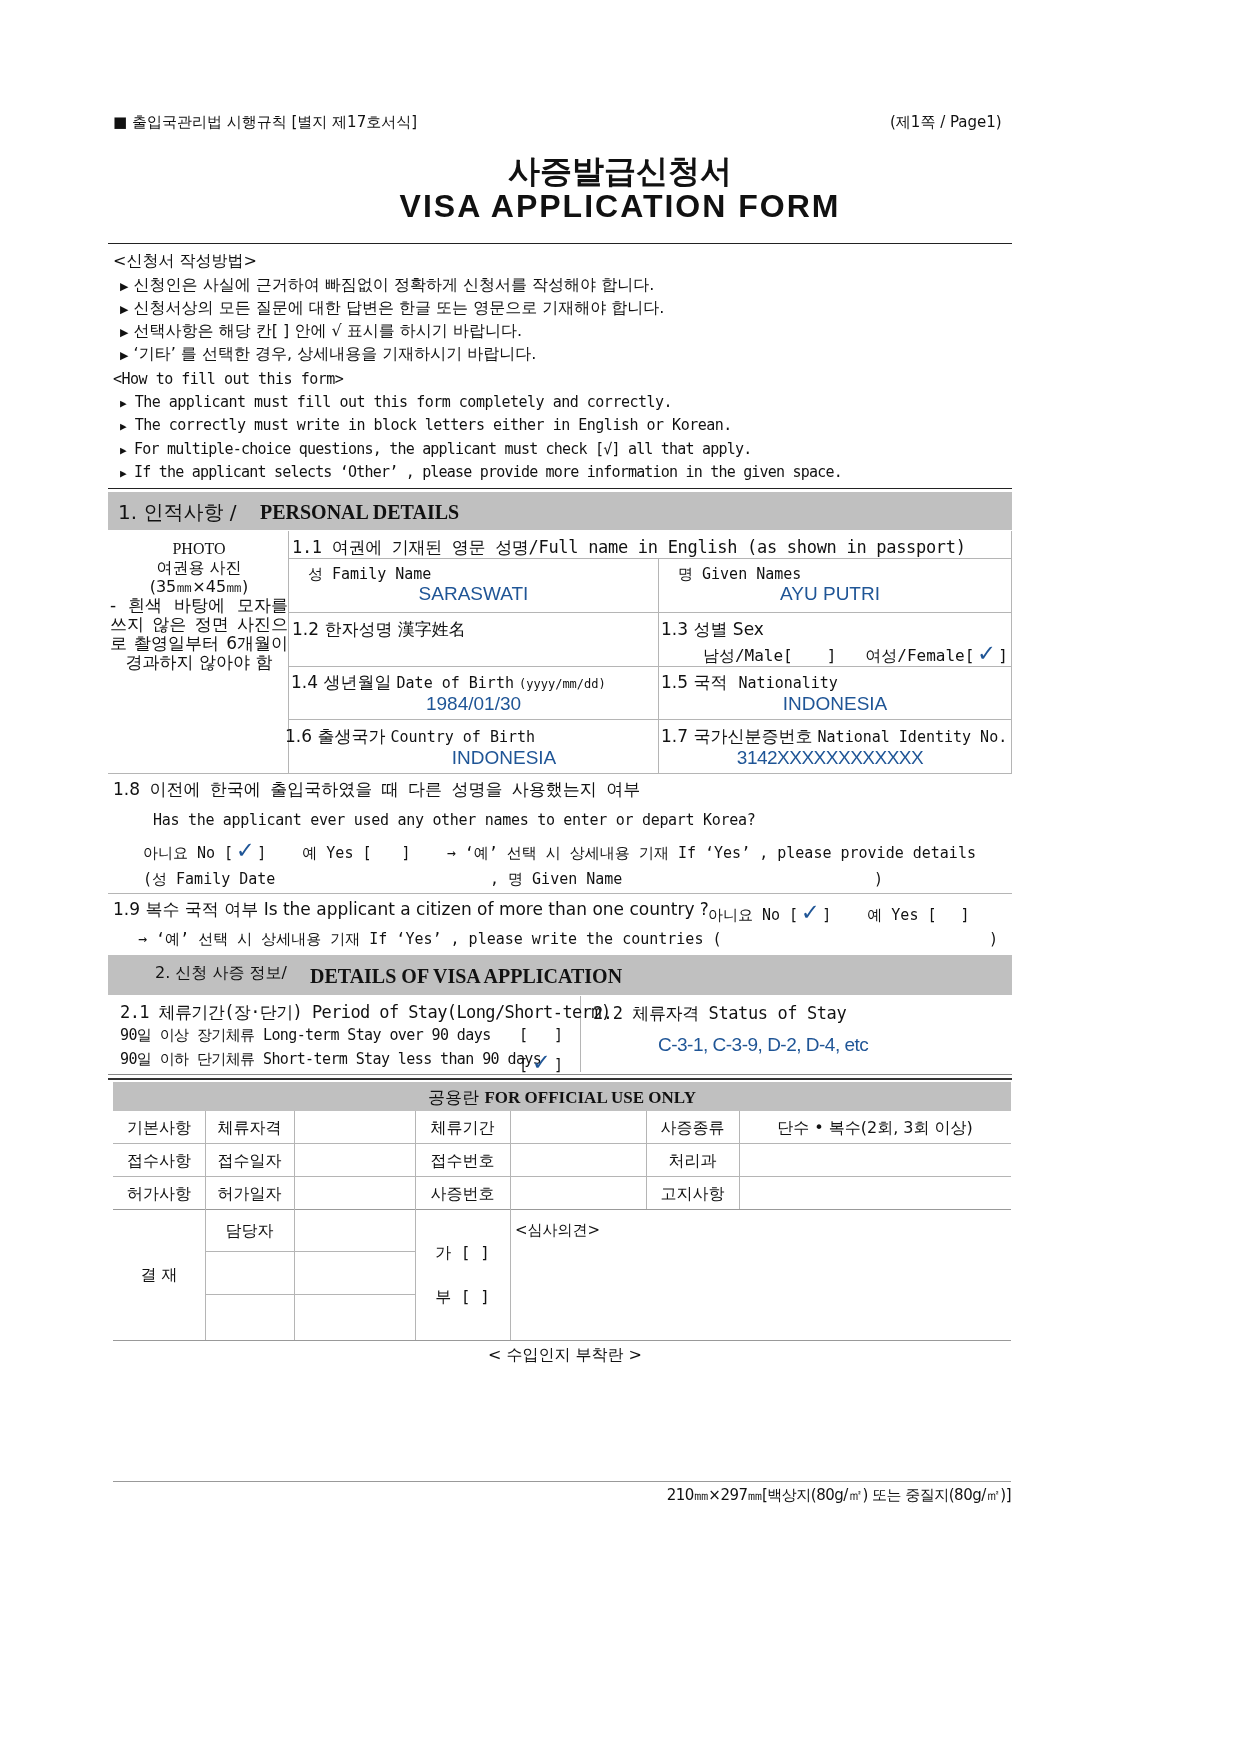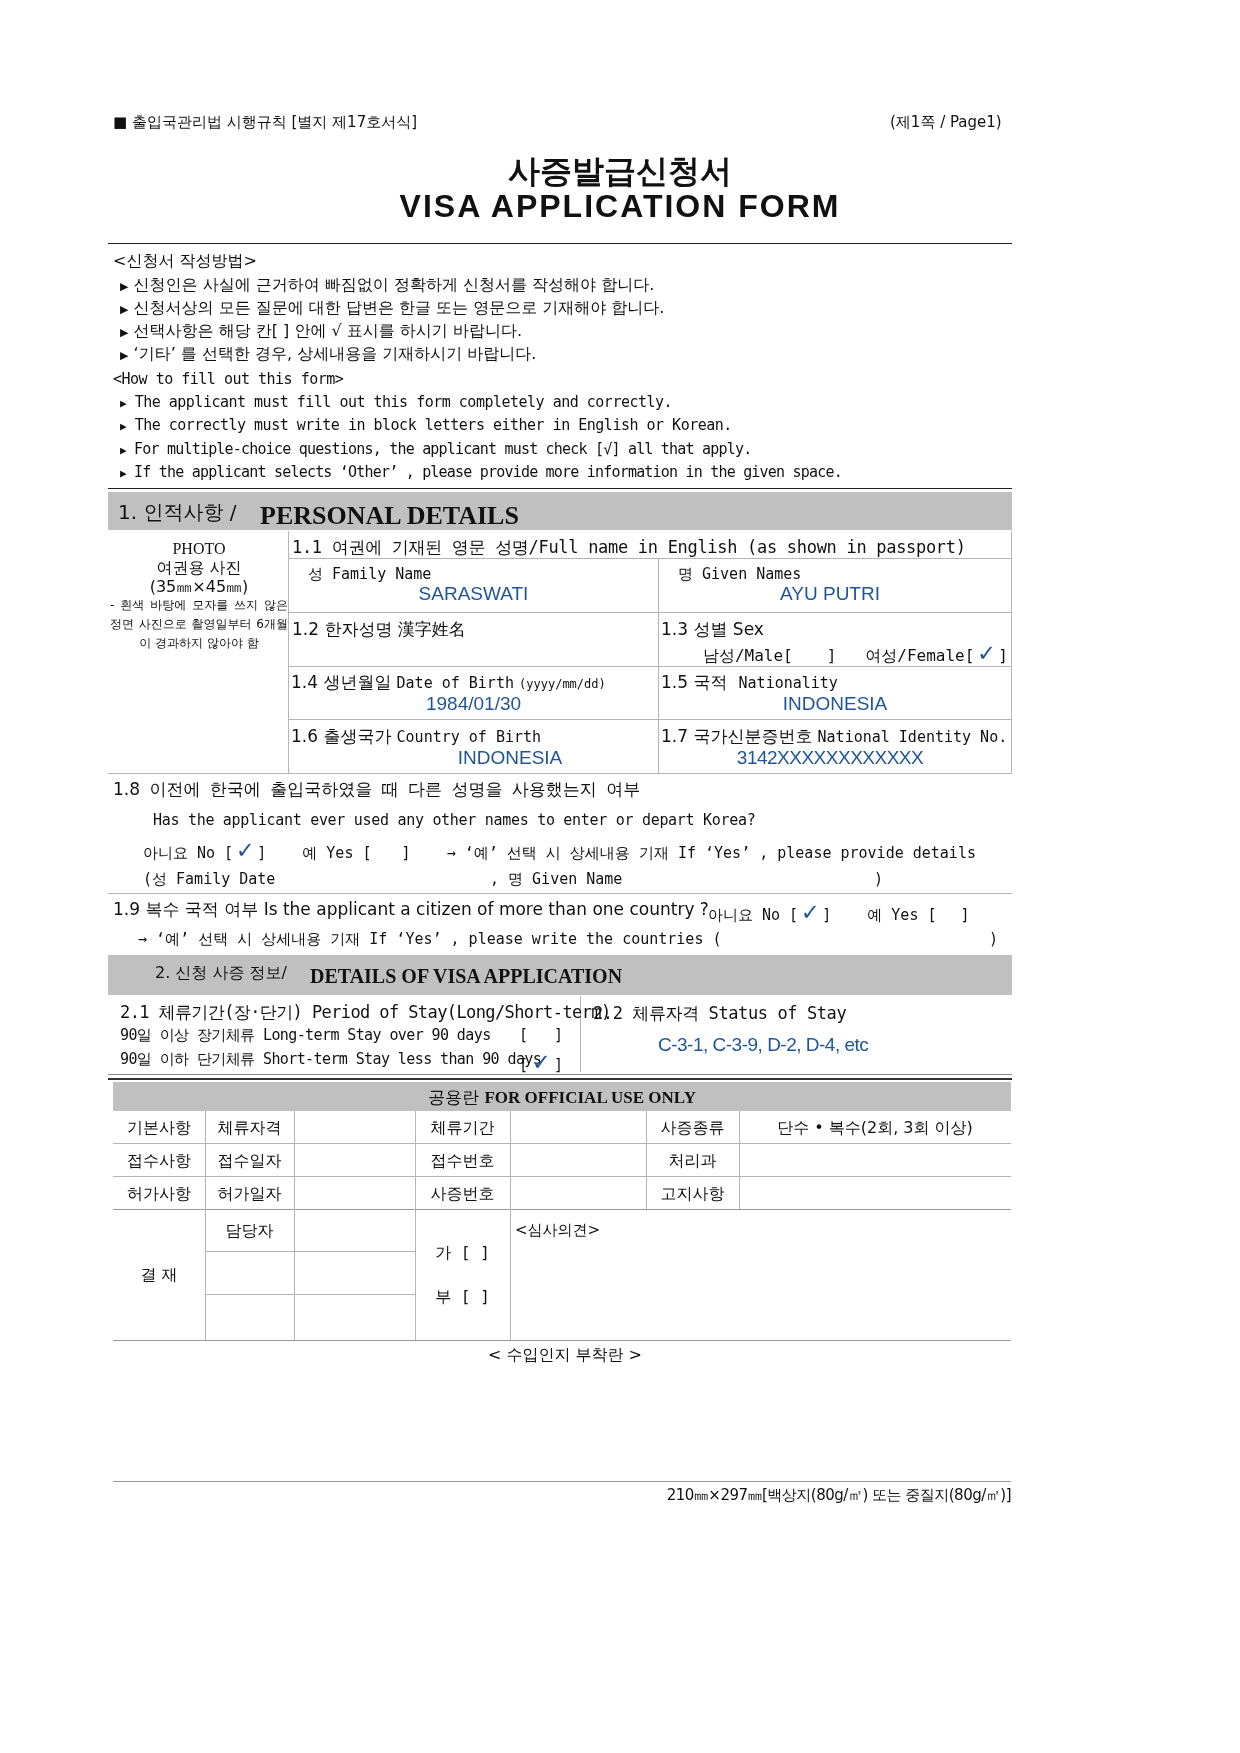--- a/index.html
+++ b/index.html
@@ -38,28 +38,28 @@
   <div class="abs mono t15" style="left:113px;top:370px;letter-spacing:-0.5px;">&lt;How to fill out this form&gt;</div>
   <div class="abs mono t15" style="left:120px;top:393px;letter-spacing:-0.5px;"><span style="font-size:11px;">▶</span> <span>The applicant must fill out this form completely and correctly.</span></div>
   <div class="abs mono t15" style="left:120px;top:416px;letter-spacing:-0.5px;"><span style="font-size:11px;">▶</span> <span>The correctly must write in block letters either in English or Korean.</span></div>
   <div class="abs mono t15" style="left:120px;top:440px;letter-spacing:-0.8px;"><span style="font-size:11px;">▶</span> <span>For multiple-choice questions, the applicant must check [√] all that apply.</span></div>
   <div class="abs mono t15" style="left:120px;top:463px;letter-spacing:-0.8px;"><span style="font-size:11px;">▶</span> <span>If the applicant selects ‘Other’ , please provide more information in the given space.</span></div>
 </div>
 
 <div class="abs" style="left:108px;top:488px;width:904px;border-top:1.5px solid #222;"></div>
 <div class="band" style="left:108px;top:492px;width:904px;height:38px;">
   <span class="abs" style="left:10px;top:7px;font-size:20px;">1. 인적사항 / </span>
-  <span class="abs serif" style="left:152px;top:9px;font-size:26px;font-weight:bold;">PERSONAL DETAILS</span>
+  <span class="abs serif" style="left:152px;top:9px;font-size:20px;font-weight:bold;">PERSONAL DETAILS</span>
 </div>
 
 <div class="abs center" style="left:110px;top:540px;width:178px;">
   <div class="serif t16">PHOTO</div>
   <div class="t16" style="line-height:19px;">여권용 사진</div>
   <div class="t16" style="line-height:19px;">(35㎜×45㎜)</div>
-  <div style="font-size:12px;line-height:19px;text-align:justify;text-align-last:center;word-break:break-all;">- 흰색 바탕에 모자를 쓰지 않은 정면 사진으로 촬영일부터 6개월이 경과하지 않아야 함</div>
+  <div style="font-size:17px;line-height:19px;text-align:justify;text-align-last:center;word-break:break-all;">- 흰색 바탕에 모자를 쓰지 않은 정면 사진으로 촬영일부터 6개월이 경과하지 않아야 함</div>
 </div>
 
 <div class="vline" style="left:288px;top:531px;height:242px;"></div>
 <div class="vline" style="left:658px;top:558px;height:215px;"></div>
 <div class="hline" style="left:288px;top:558px;width:724px;"></div>
 <div class="hline" style="left:288px;top:612px;width:724px;"></div>
 <div class="hline" style="left:288px;top:666px;width:724px;"></div>
 <div class="hline" style="left:288px;top:719px;width:724px;"></div>
 <div class="hline" style="left:108px;top:773px;width:904px;"></div>
 <div class="vline" style="left:1011px;top:531px;height:242px;"></div>
@@ -97,21 +97,21 @@
 </div>
 
 <div class="abs" style="left:660px;top:668px;width:350px;height:50px;">
   <div class="abs" style="left:1px;top:3px;white-space:nowrap;">
     <span class="t17">1.5 국적</span>
     <span class="mono t15" style="margin-left:6px;">Nationality</span>
   </div>
   <div class="abs blue center" style="left:0;width:350px;top:25px;font-size:19px;">INDONESIA</div>
 </div>
 
-<div class="abs" style="left:290px;top:721px;width:367px;height:60px;">
+<div class="abs" style="left:284px;top:721px;width:367px;height:60px;">
   <div class="abs" style="left:1px;top:4px;white-space:nowrap;">
     <span class="t17">1.6 출생국가</span>
     <span class="mono t15">Country of Birth</span>
   </div>
   <div class="abs blue center" style="left:0;width:440px;top:26px;font-size:19px;">INDONESIA</div>
 </div>
 
 <div class="abs" style="left:660px;top:721px;width:350px;height:51px;">
   <div class="abs" style="left:1px;top:4px;white-space:nowrap;">
     <span class="t17">1.7 국가신분증번호</span>

